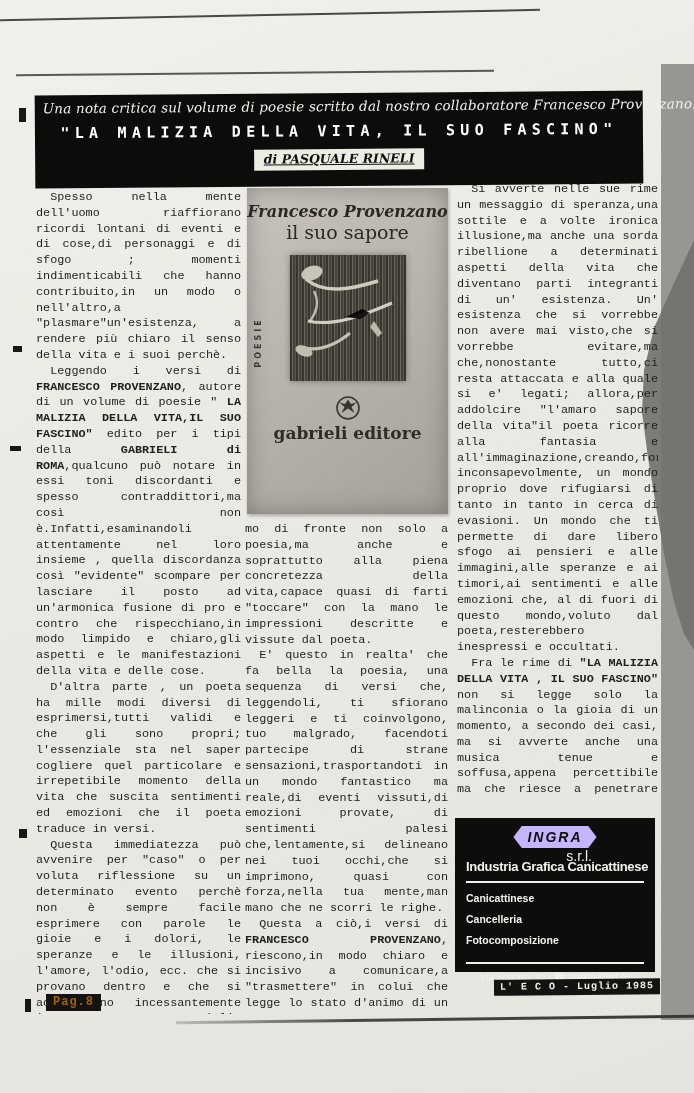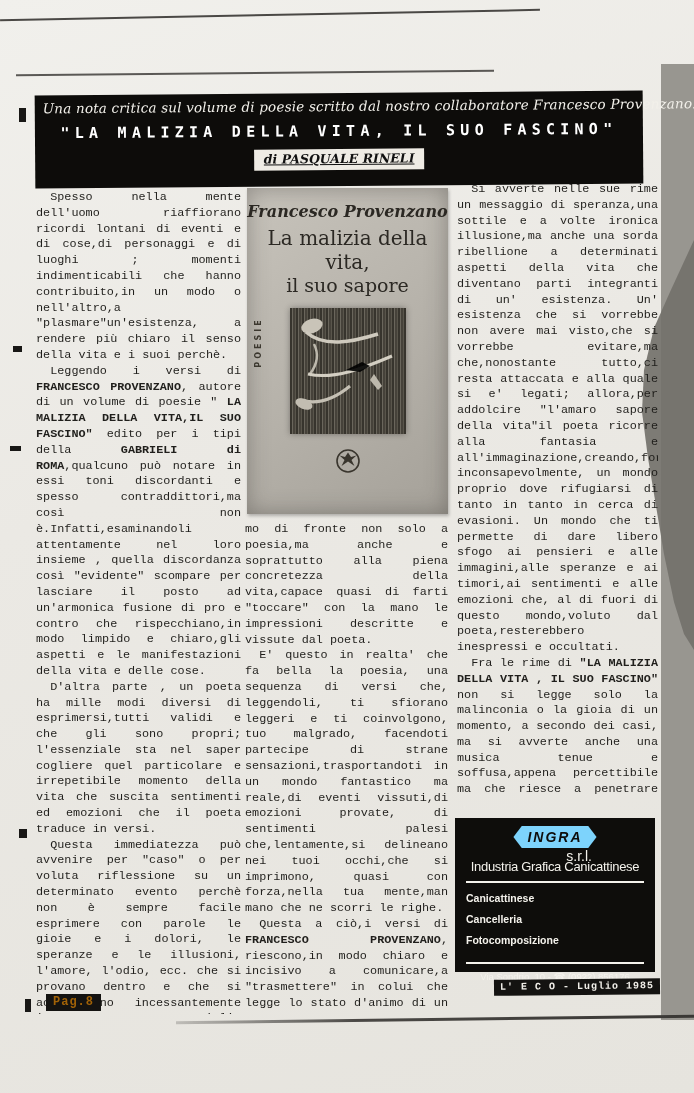--- a/index.html
+++ b/index.html
@@ -76,27 +76,27 @@
   .pub-logo{margin:14px auto 0;width:26px;height:26px;}
   .pub-name{margin-top:2px;font-size:17px;font-weight:bold;color:#2f2b25;}
   
   .ad{
     position:absolute;left:455px;top:818px;width:200px;height:154px;
     background:#0e0d0b;box-sizing:border-box;padding:8px 11px 0;
     color:#f4f2ec;font-family:"Liberation Sans","DejaVu Sans",sans-serif;
   }
   .ad-logo-wrap{text-align:center;position:relative;height:30px;}
   .ad-logo{
-    display:inline-block;background:#7dd3fc;color:#0e0d0b;
+    display:inline-block;background:#c4b5fd;color:#0e0d0b;
     clip-path:polygon(10% 0,90% 0,100% 50%,90% 100%,10% 100%,0 50%);
     font-weight:bold;font-style:italic;font-size:14px;letter-spacing:2px;
     padding:3px 14px;
   }
   .ad-logo-suffix{position:absolute;right:52px;top:22px;font-size:14px;color:#f4f2ec;}
-  .ad-company{text-align:center;font-weight:normal;font-size:13px;margin-top:3px;white-space:nowrap;letter-spacing:-.3px;}
+  .ad-company{text-align:center;font-weight:bold;font-size:13px;margin-top:3px;white-space:nowrap;letter-spacing:-.3px;}
   .ad-rule{height:2px;background:#f4f2ec;margin-top:7px;}
   .ad-services{display:flex;justify-content:space-between;margin-top:9px;}
   .ad-services .svc{font-weight:bold;font-size:10.5px;margin-bottom:9px;}
   .ad-addr{text-align:center;font-size:9.5px;margin-top:6px;line-height:13px;}
   
   .page-badge{
     position:absolute;left:46px;top:994px;background:#141311;color:#a16207;
     font-size:12px;font-weight:bold;padding:1px 7px 2px;letter-spacing:1px;
   }
   .issue-badge{
@@ -124,44 +124,44 @@
   <div class="kicker">Una nota critica sul volume di poesie scritto dal nostro collaboratore Francesco Provenzano:</div>
   <div class="headline">"LA MALIZIA DELLA VITA, IL SUO FASCINO"</div>
   <div class="byline-badge">
     <span>di PASQUALE RINELI</span>
   </div>
 </div>
 
 <div class="cover">
   <div class="spine">POESIE</div>
   <div class="cover-author">Francesco Provenzano</div>
-  <div class="cover-t1">La malizia della vita,</div>
   <div class="cover-t2">il suo sapore</div>
   <div class="illus">
     <svg width="116" height="126" viewBox="0 0 116 126">
       <ellipse cx="22" cy="18" rx="11" ry="7" fill="#c9c4b8" transform="rotate(-18 22 18)"></ellipse>
       <path d="M16 24 C 34 40, 62 34, 88 26" stroke="#cfcabe" stroke-width="3.5" fill="none"></path>
       <path d="M24 36 C 30 48, 26 58, 20 66" stroke="#bdb8ac" stroke-width="2.5" fill="none"></path>
       <path d="M18 66 C 44 72, 74 60, 102 48" stroke="#d4cfc3" stroke-width="3" fill="none"></path>
       <path d="M56 62 L72 54 L80 58 L70 64 Z" fill="#b3ae a2" opacity="0.9"></path>
       <path d="M10 92 C 30 98, 48 88, 60 78" stroke="#c5c0b4" stroke-width="3" fill="none"></path>
       <path d="M84 66 L92 78 L88 82 L80 72 Z" fill="#bdb8ac"></path>
       <ellipse cx="14" cy="96" rx="9" ry="5" fill="#c2bdb1" transform="rotate(22 14 96)"></ellipse>
     </svg>
   </div>
   <div class="pub-logo">
     <svg width="26" height="26" viewBox="0 0 26 26">
       <circle cx="13" cy="13" r="11" fill="none" stroke="#39352d" stroke-width="1.6"></circle>
       <path d="M13 4.5 L16 9 L21.5 7.5 L16.5 12 L19.5 18 L13 13.5 L6.5 18 L9.5 12 L4.5 7.5 L10 9 Z" fill="#39352d"></path>
     </svg>
   </div>
+  <div class="pub-name">gabrieli editore</div>
 </div>
 
 <div class="col" id="col-left">
-    <p><span>Spesso nella mente dell'uomo riaffiorano ricordi lontani di eventi e di cose,di personaggi e di luoghi ; momenti indimenticabili che hanno contribuito,in un modo o nell'altro,a "plasmare"un'esistenza, a rendere più chiaro il senso della vita e i suoi perchè.</span></p>
+    <p><span>Spesso nella mente dell'uomo riaffiorano ricordi lontani di eventi e di cose,di personaggi e di sfogo ; momenti indimenticabili che hanno contribuito,in un modo o nell'altro,a "plasmare"un'esistenza, a rendere più chiaro il senso della vita e i suoi perchè.</span></p>
     <p><span>Leggendo i versi di </span><span class="b">FRANCESCO PROVENZANO</span><span>, autore di un volume di poesie " </span><span class="b">LA MALIZIA DELLA VITA,IL SUO FASCINO"</span><span> edito per i tipi della </span><span class="b">GABRIELI di ROMA</span><span>,qualcuno può notare in essi toni discordanti e spesso contraddittori,ma così non è.Infatti,esaminandoli attentamente nel loro insieme , quella discordanza così "evidente" scompare per lasciare il posto ad un'armonica fusione di pro e contro che rispecchiano,in modo limpido e chiaro,gli aspetti e le manifestazioni della vita e delle cose.</span></p>
     <p><span>D'altra parte , un poeta ha mille modi diversi di esprimersi,tutti validi e che gli sono propri; l'essenziale sta nel saper cogliere quel particolare e irrepetibile momento della vita che suscita sentimenti ed emozioni che il poeta traduce in versi.</span></p>
     <p><span>Questa immediatezza può avvenire per "caso" o per voluta riflessione su un determinato evento perchè non è sempre facile esprimere con parole le gioie e i dolori, le speranze e le illusioni, l'amore, l'odio, ecc. che si provano dentro e che si accavallano incessantemente in un groviglio inestricabile nell'intimo umano.</span></p>
   </div>
 <div class="col" id="col-center">
     <p class="ni"><span>mo di fronte non solo a poesia,ma anche e soprattutto alla piena concretezza della vita,capace quasi di farti "toccare" con la mano le impressioni descritte e vissute dal poeta.</span></p>
     <p><span>E' questo in realta' che fa bella la poesia, una sequenza di versi che, leggendoli, ti sfiorano leggeri e ti coinvolgono, tuo malgrado, facendoti partecipe di strane sensazioni,trasportandoti in un mondo fantastico ma reale,di eventi vissuti,di emozioni provate, di sentimenti palesi che,lentamente,si delineano nei tuoi occhi,che si imprimono, quasi con forza,nella tua mente,man mano che ne scorri le righe.</span></p>
     <p><span>Questa a ciò,i versi di </span><span class="b">FRANCESCO PROVENZANO</span><span>, riescono,in modo chiaro e incisivo a comunicare,a "trasmettere" in colui che legge lo stato d'animo di un momento,un particolare attimo "vissuto" che colpisce in modo netto i nostri sensi e le nostre percezioni.</span></p>
   </div>
 <div class="col" id="col-right">

